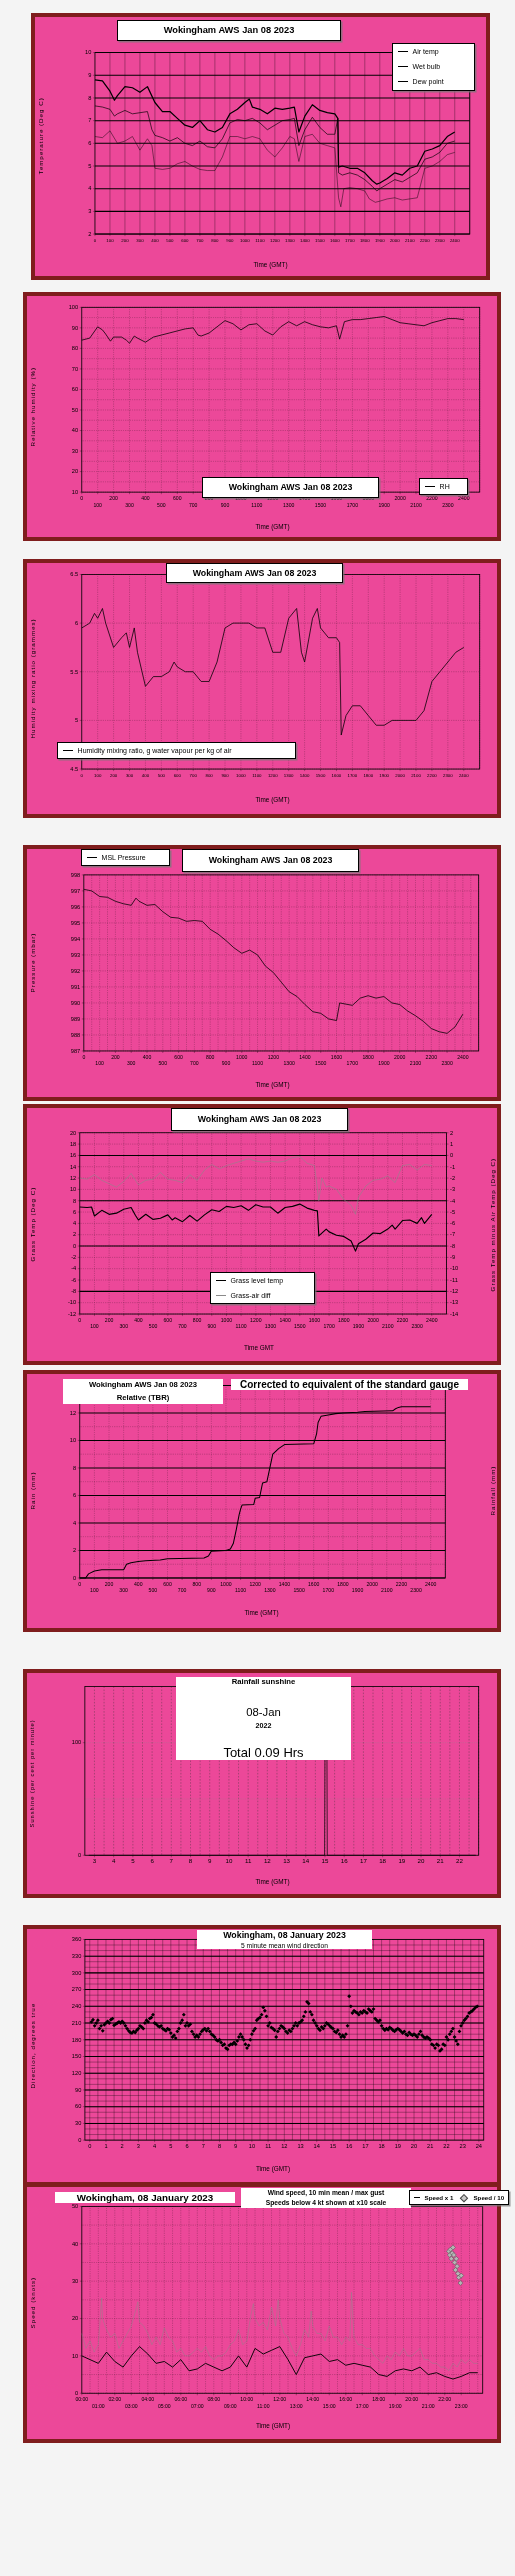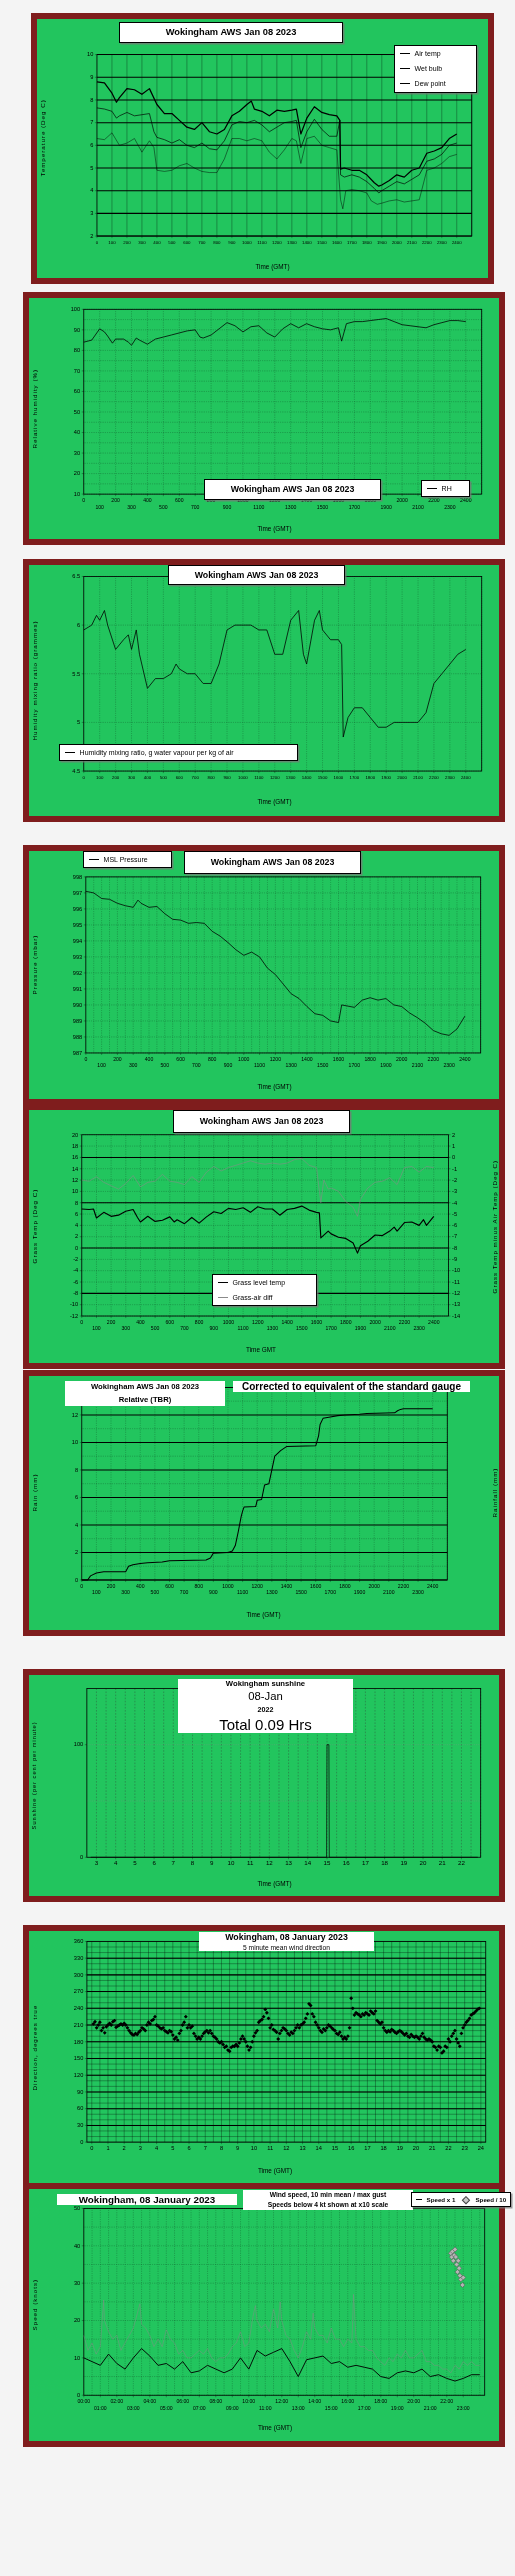--- a/index.html
+++ b/index.html
@@ -1,18 +1,18 @@
 <!DOCTYPE html>
 <html style="font-size:8.2px"><head>
 <meta charset="utf-8">
 <style>
   html,body{margin:0;padding:0;}
   body{width:515px;height:2576px;position:relative;background:#f4f4f4;
        font-family:"Liberation Sans","DejaVu Sans",sans-serif;color:#000;}
-  .panel{position:absolute;background:#22c55e;border:6px solid #7f1d1d;}
+  .panel{position:absolute;background:#ec4899;border:4px solid #7f1d1d;}
   .plot-svg{position:absolute;}
   .ylab{position:absolute;top:0;bottom:20.6px;display:flex;align-items:center;justify-content:center;
         writing-mode:vertical-rl;transform:rotate(180deg);font-size:6.2px;letter-spacing:1px;color:#000;}
   .ylab-r{position:absolute;top:0;bottom:20.6px;right:1px;display:flex;align-items:center;justify-content:center;
         writing-mode:vertical-rl;transform:rotate(180deg);font-size:6.2px;letter-spacing:1px;color:#000;}
   .xlab{position:absolute;text-align:center;font-size:6.4px;}
   .wbox{position:absolute;background:#fff;border:0.5px solid #000;box-shadow:1.5px 1.5px 0 rgba(120,120,120,.75);
         display:flex;align-items:center;justify-content:center;text-align:center;z-index:5;}
   .plainbox{position:absolute;background:#fff;text-align:center;z-index:5;}
   .t18{font-size:9.3px;font-weight:bold;}
@@ -866,24 +866,24 @@
       <text x="45" y="72.92857142857144" text-anchor="end" font-size="11">12</text>
       <line x1="48" y1="16" x2="52" y2="16" class="gs"></line>
       <text x="45" y="19.5" text-anchor="end" font-size="11">14</text>
       <polyline points="52.0,390.0 63.4,390.0 69.0,382.0 80.4,376.6 94.6,374.0 137.2,374.0 142.9,363.3 151.4,360.6 165.6,357.9 179.8,356.6 208.2,355.3 222.4,352.6 293.4,351.3 301.9,347.3 307.6,337.9 336.0,336.6 344.5,333.9 350.2,323.2 355.9,296.5 361.6,267.1 364.4,256.4 367.2,248.4 390.0,247.1 392.8,235.1 401.3,233.7 407.0,205.7 415.5,203.0 421.2,176.3 426.9,149.6 432.6,144.2 438.2,138.9 449.6,130.9 506.4,129.5 512.1,109.5 514.9,88.1 520.6,76.1 534.8,73.4 549.0,70.8 563.2,69.4 591.6,68.1 605.8,66.8 659.8,65.4 665.4,61.4 671.1,58.7 676.8,57.4 733.6,57.4" fill="none" stroke="#000" stroke-width="2" stroke-linejoin="round"></polyline>
     </svg>
   <div class="xlab" style="left:26px;top:235px;width:417px;">Time (GMT)</div>
 </section>
 
 <section class="panel" style="left:23px;top:1669px;width:470px;height:221px;">
   <div class="plainbox" style="left:149px;top:4.1px;width:175px;">
-    <div style="font-size:7.7px;font-weight:bold;">Wokingham sunshine</div>
-    <div style="font-size:11.3px;margin-top:2px;">08-Jan</div>
+    <div style="font-size:7.7px;font-weight:bold;">Rainfall sunshine</div>
+    <div style="font-size:11.3px;margin-top:20px;">08-Jan</div>
     <div style="font-size:7.2px;font-weight:bold;margin-top:3.1px;">2022</div>
-    <div style="font-size:15px;margin-top:2px;">Total 0.09 Hrs</div>
+    <div style="font-size:13px;margin-top:15px;">Total 0.09 Hrs</div>
   </div>
   <div class="ylab" style="left:2.1px;font-size:5.7px;">Sunshine (per cent per minute)</div>
   <svg class="plot-svg" width="435" height="201" style="left:28px;top:3.1px;" viewBox="0 0 845 390">
       <line x1="76.65853658536585" y1="20" x2="76.65853658536585" y2="348" class="gdash"></line>
       <line x1="95.3170731707317" y1="20" x2="95.3170731707317" y2="348" class="gdash"></line>
       <line x1="113.97560975609755" y1="20" x2="113.97560975609755" y2="348" class="gdash"></line>
       <line x1="132.6341463414634" y1="20" x2="132.6341463414634" y2="348" class="gdash"></line>
       <line x1="151.2926829268293" y1="20" x2="151.2926829268293" y2="348" class="gdash"></line>
       <line x1="169.9512195121951" y1="20" x2="169.9512195121951" y2="348" class="gdash"></line>
       <line x1="188.609756097561" y1="20" x2="188.609756097561" y2="348" class="gdash"></line>

